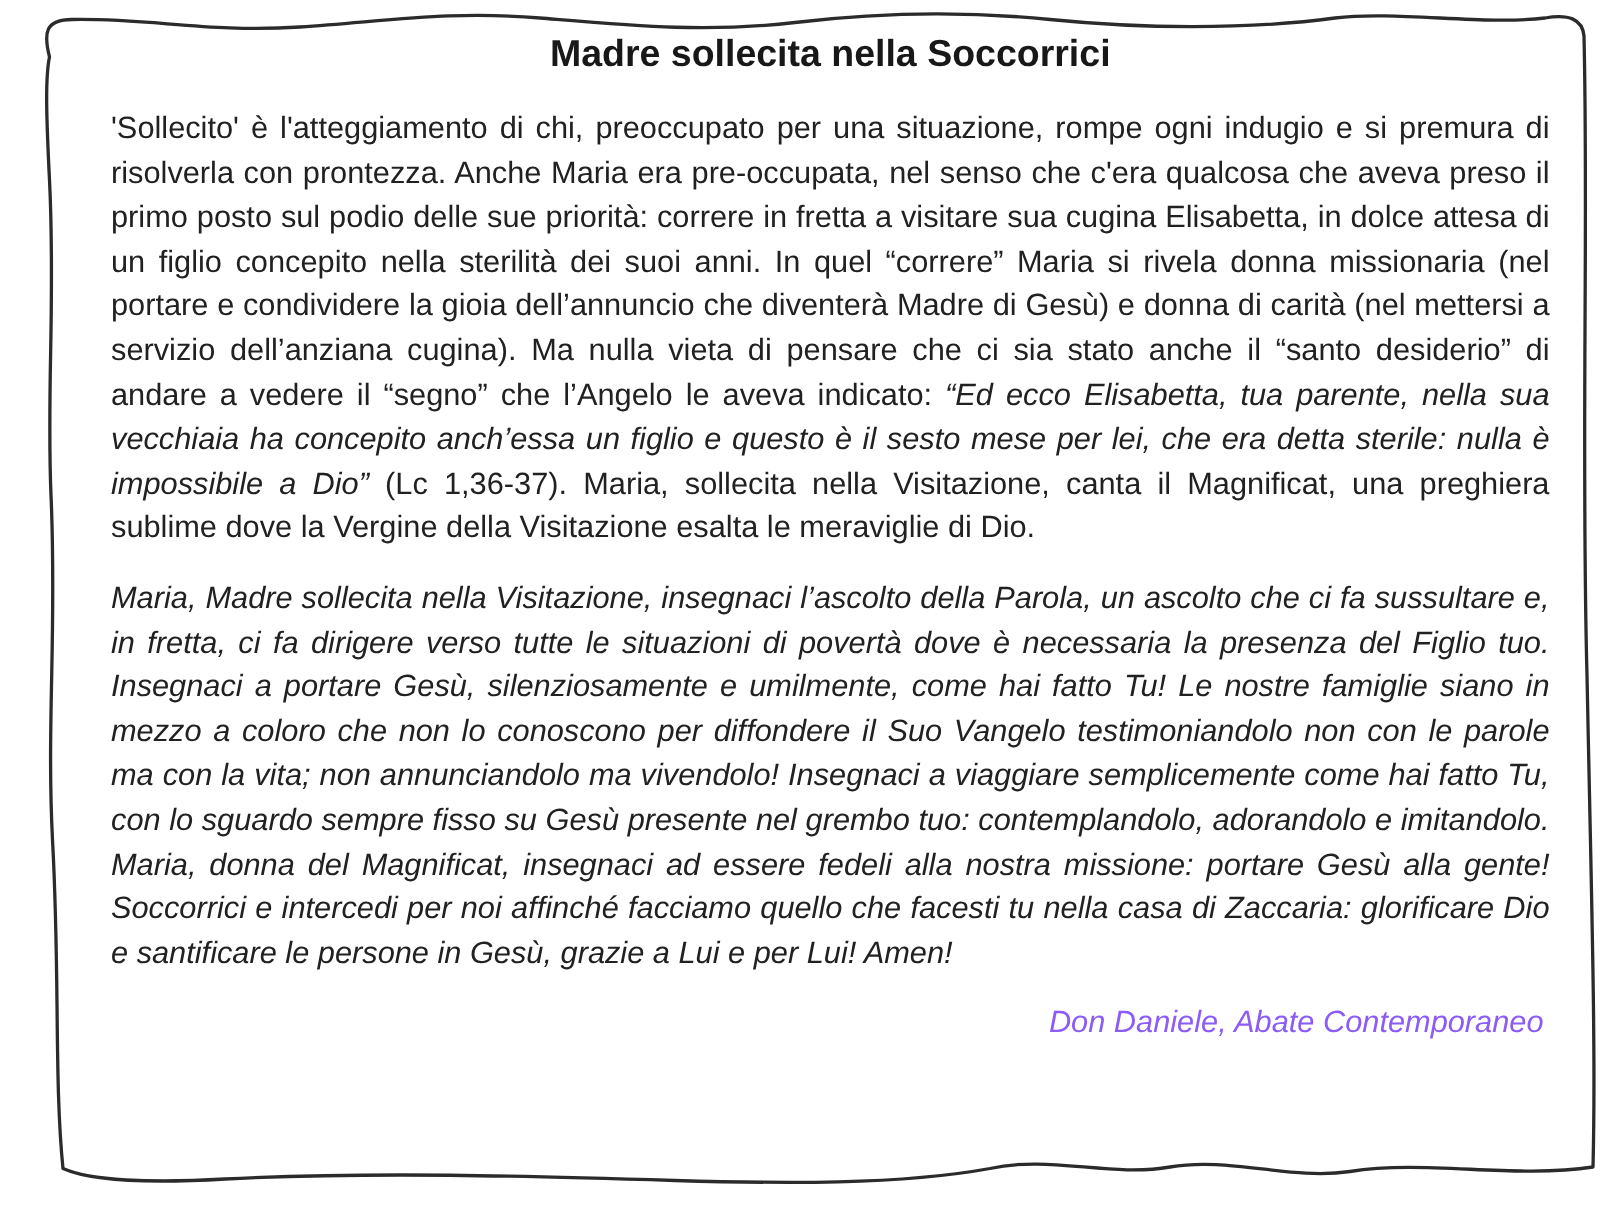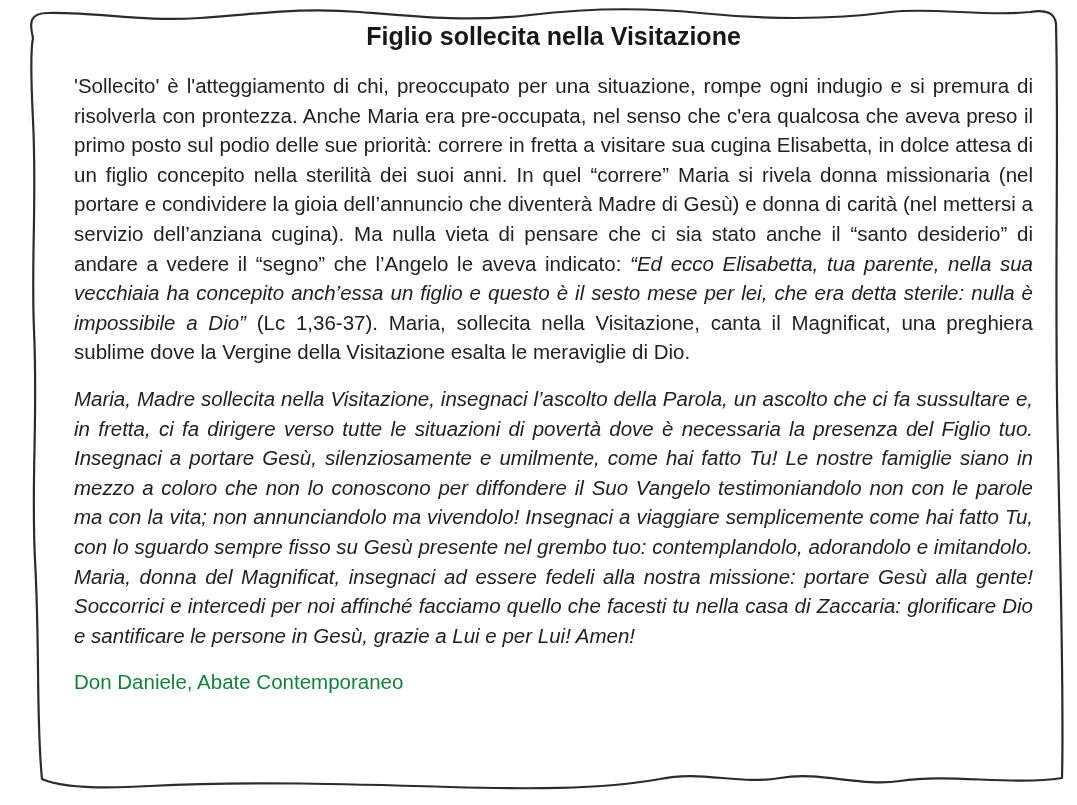--- a/index.html
+++ b/index.html
@@ -47,25 +47,27 @@
     text-align: justify;
     color: #212121;
   }
   .body-text p {
     margin: 17px;
   }
   .italic {
     font-style: italic;
   }
   .signature {
+    text-align: right;
+    font-style: italic;
     font-size: 20.5px;
     line-height: 29.6px;
     margin: 0;
     padding-right: 4px;
-    color: #15803d;
+    color: #8b5cf6;
   }
 </style>
 </head>
 <body>
 
 <div class="page">
 
   <svg class="border-frame" viewBox="0 0 1077 805" preserveAspectRatio="none" aria-hidden="true">
     <path d="M 33 38
              C 29 22, 30 13, 48 13
@@ -86,21 +88,21 @@
              C 100 789, 60 787, 42 779
              C 36 720, 40 650, 35 560
              C 31 480, 38 420, 34 330
              C 31 260, 37 200, 33 120
              C 31 80, 30 52, 33 38 Z" fill="none" stroke="#2b2b2b" stroke-width="2.2" stroke-linejoin="round" stroke-linecap="round"></path>
   </svg>
 
   <div class="content">
 
     <h1 class="doc-title">
-      <span class="title-line">Figlio sollecita nella Visitazione</span>
+      <span class="title-line">Madre sollecita nella Soccorrici</span>
     </h1>
 
     <div class="body-text">
       <p><span>'Sollecito' è l'atteggiamento di chi, preoccupato per una situazione, rompe ogni indugio e si premura di risolverla con prontezza. Anche Maria era pre-occupata, nel senso che c'era qualcosa che aveva preso il primo posto sul podio delle sue priorità: correre in fretta a visitare sua cugina Elisabetta, in dolce attesa di un figlio concepito nella sterilità dei suoi anni. In quel “correre” Maria si rivela donna missionaria (nel portare e condividere la gioia dell’annuncio che diventerà Madre di Gesù) e donna di carità (nel mettersi a servizio dell’anziana cugina). Ma nulla vieta di pensare che ci sia stato anche il “santo desiderio” di andare a vedere il “segno” che l’Angelo le aveva indicato: </span><span class="italic">“Ed ecco Elisabetta, tua parente, nella sua vecchiaia ha concepito anch’essa un figlio e questo è il sesto mese per lei, che era detta sterile: nulla è impossibile a Dio”</span><span> (Lc 1,36-37). Maria, sollecita nella Visitazione, canta il Magnificat, una preghiera sublime dove la Vergine della Visitazione esalta le meraviglie di Dio.</span></p>
 
       <p class="italic">Maria, Madre sollecita nella Visitazione, insegnaci l’ascolto della Parola, un ascolto che ci fa sussultare e, in fretta, ci fa dirigere verso tutte le situazioni di povertà dove è necessaria la presenza del Figlio tuo. Insegnaci a portare Gesù, silenziosamente e umilmente, come hai fatto Tu! Le nostre famiglie siano in mezzo a coloro che non lo conoscono per diffondere il Suo Vangelo testimoniandolo non con le parole ma con la vita; non annunciandolo ma vivendolo! Insegnaci a viaggiare semplicemente come hai fatto Tu, con lo sguardo sempre fisso su Gesù presente nel grembo tuo: contemplandolo, adorandolo e imitandolo. Maria, donna del Magnificat, insegnaci ad essere fedeli alla nostra missione: portare Gesù alla gente! Soccorrici e intercedi per noi affinché facciamo quello che facesti tu nella casa di Zaccaria: glorificare Dio e santificare le persone in Gesù, grazie a Lui e per Lui! Amen!</p>
 
       <p class="signature">Don Daniele, Abate Contemporaneo</p>
     </div>
 

